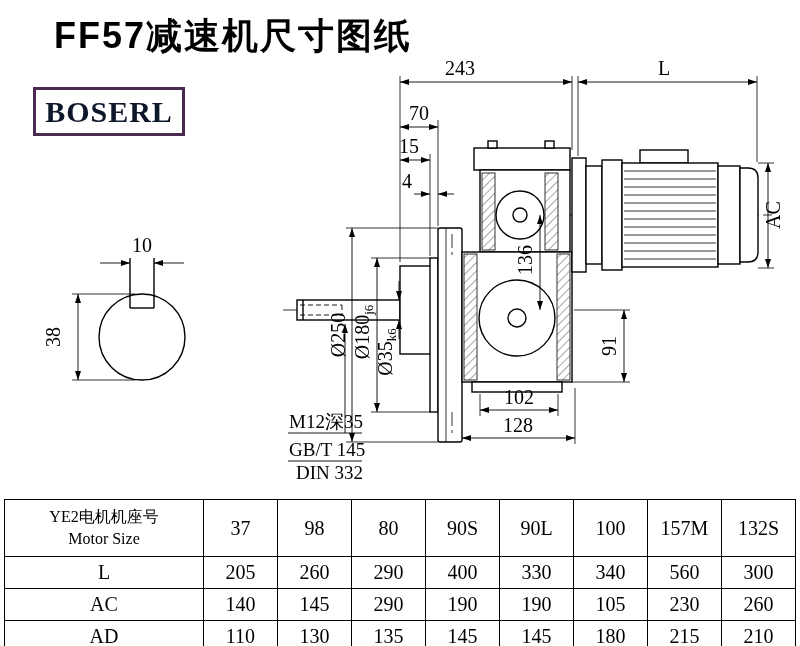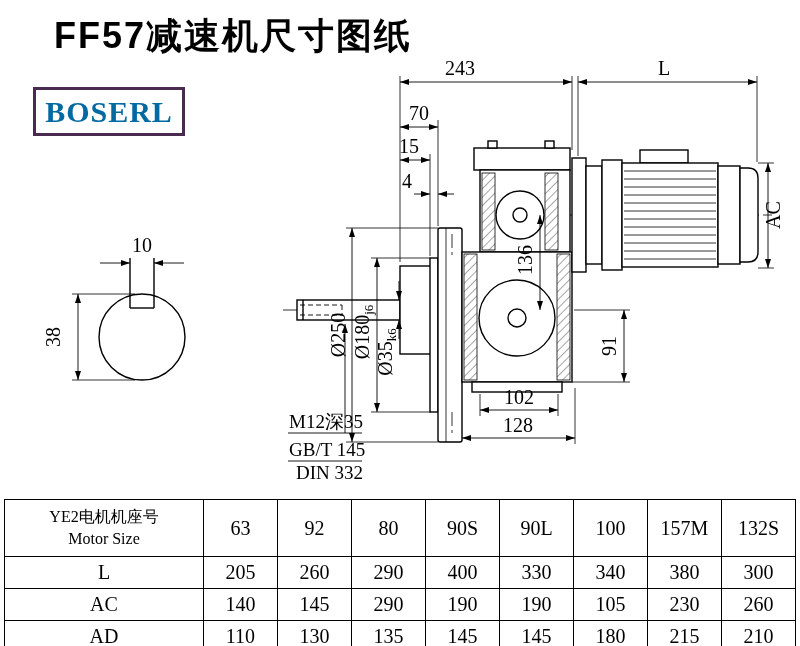--- a/index.html
+++ b/index.html
@@ -1,21 +1,21 @@
 <!DOCTYPE html>
 <html><head>
 <meta charset="utf-8">
 <style>
   html,body{margin:0;padding:0}
   body{width:800px;height:646px;position:relative;background:#fff;overflow:hidden;
        font-family:"Liberation Sans",sans-serif;color:#000}
   .title{position:absolute;left:54px;top:12px;font-size:36px;font-weight:bold;letter-spacing:2px}
   .logo{position:absolute;left:33px;top:87px;width:146px;height:43px;border:3px solid #4a2b50;
         display:flex;align-items:center;justify-content:center;background:#fff}
-  .logo span{font-family:"Liberation Serif",serif;font-weight:bold;font-size:30px;color:#0369a1;letter-spacing:1px}
+  .logo span{font-family:"Liberation Serif",serif;font-weight:bold;font-size:30px;color:#0f172a;letter-spacing:1px}
   svg.drawing{position:absolute;left:0;top:0}
   svg .fw{fill:#fff;stroke:#000;stroke-width:1.4}
   svg .ln{fill:none;stroke:#000;stroke-width:1.4}
   svg .thin{fill:none;stroke:#000;stroke-width:0.8}
   svg .cl{fill:none;stroke:#000;stroke-width:0.8;stroke-dasharray:14,4,3,4}
   svg .hid{fill:none;stroke:#000;stroke-width:0.9;stroke-dasharray:5,3}
   svg .dim{fill:none;stroke:#000;stroke-width:0.9}
   svg .hatch{fill:url(#hatchpat);stroke:#000;stroke-width:0.8}
   svg text{font-family:"Liberation Serif",serif;font-size:20px;fill:#000}
   svg text.sm tspan.tol{font-size:13px}
@@ -185,38 +185,38 @@
   </g>
 </svg>
 
 <table class="dim-table">
   <tbody>
       <tr class="hdr">
     <td class="c1">
       <div class="hdr-zh">YE2电机机座号</div>
       <div class="hdr-en">Motor Size</div>
     </td>
-    <td>63</td>
-    <td>92</td>
+    <td>37</td>
+    <td>98</td>
     <td>80</td>
     <td>90S</td>
     <td>90L</td>
     <td>100</td>
     <td>157M</td>
     <td>132S</td>
   </tr>
   <tr>
     <td class="c1">L</td>
     <td>205</td>
     <td>260</td>
     <td>290</td>
     <td>400</td>
     <td>330</td>
     <td>340</td>
-    <td>380</td>
+    <td>560</td>
     <td>300</td>
   </tr>
   <tr>
     <td class="c1">AC</td>
     <td>140</td>
     <td>145</td>
     <td>290</td>
     <td>190</td>
     <td>190</td>
     <td>105</td>

